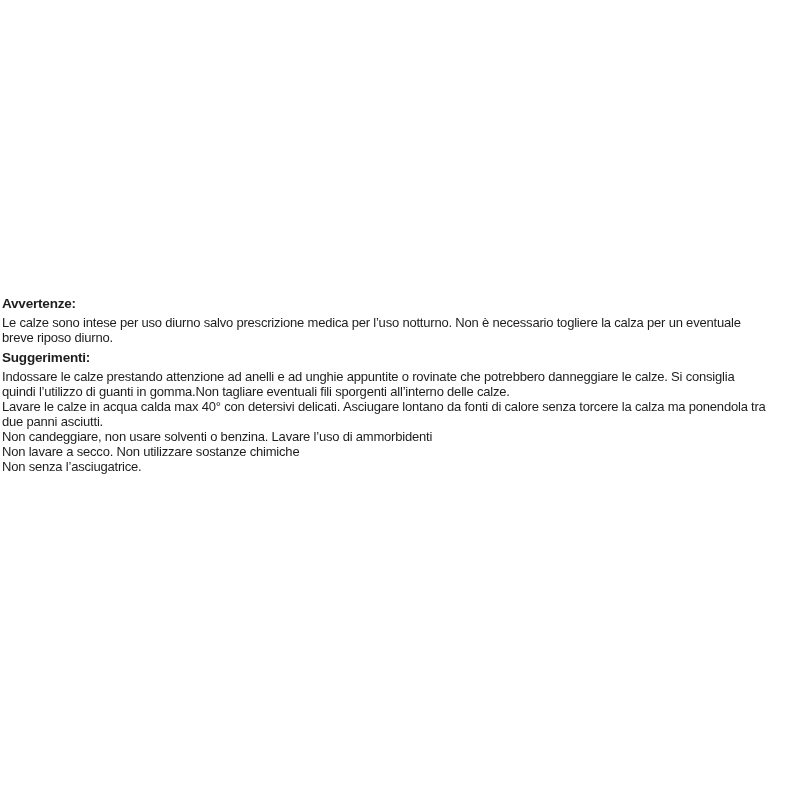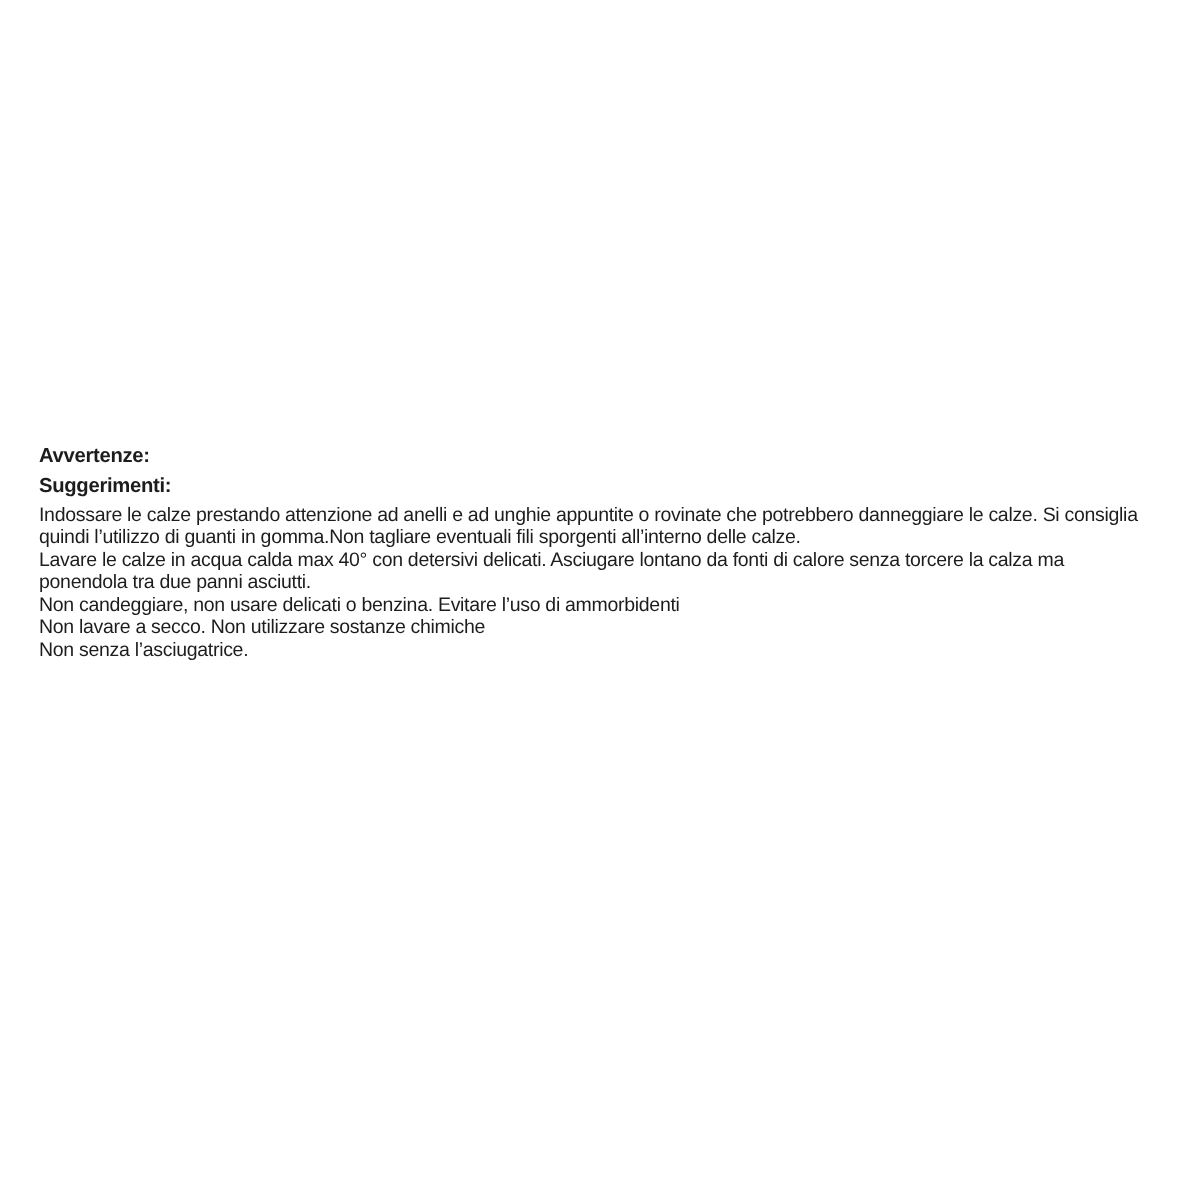--- a/index.html
+++ b/index.html
@@ -9,21 +9,21 @@
   }
   body {
     width: 800px;
     height: 800px;
     overflow: hidden;
     font-family: "Liberation Sans", "DejaVu Sans", sans-serif;
     color: #1d1d1d;
   }
   .care-instructions {
     box-sizing: border-box;
-    padding: 291px 8px 0 26px;
+    padding: 291px 8px 0 2px;
     width: 779px;
   }
   .care-section { margin: 0; }
   .care-heading {
     margin: 5px 0 4px 0;
     font-size: 13.5px;
     line-height: 15px;
     font-weight: bold;
     letter-spacing: -0.2px;
   }
@@ -34,27 +34,28 @@
     letter-spacing: -0.2px;
   }
 </style>
 </head>
 <body>
 
 <main class="care-instructions">
 
   <section class="care-section">
     <h3 class="care-heading">Avvertenze:</h3>
+    <p class="care-paragraph">Le calze sono intese per uso diurno salvo prescrizione medica per l’uso notturno. Non è necessario togliere la calza per un eventuale breve riposo diurno.</p>
   </section>
 
   <section class="care-section">
     <h3 class="care-heading">Suggerimenti:</h3>
     <p class="care-paragraph">Indossare le calze prestando attenzione ad anelli e ad unghie appuntite o rovinate che potrebbero danneggiare le calze. Si consiglia quindi l’utilizzo di guanti in gomma.Non tagliare eventuali fili sporgenti all’interno delle calze.</p>
   </section>
 
   <section class="care-section">
     <p class="care-paragraph">Lavare le calze in acqua calda max 40° con detersivi delicati. Asciugare lontano da fonti di calore senza torcere la calza ma ponendola tra due panni asciutti.</p>
-    <p class="care-paragraph">Non candeggiare, non usare delicati o benzina. Evitare l’uso di ammorbidenti</p>
+    <p class="care-paragraph">Non candeggiare, non usare solventi o benzina. Lavare l’uso di ammorbidenti</p>
     <p class="care-paragraph">Non lavare a secco. Non utilizzare sostanze chimiche</p>
     <p class="care-paragraph">Non senza l’asciugatrice.</p>
   </section>
 
 </main>
 
 </body></html>

